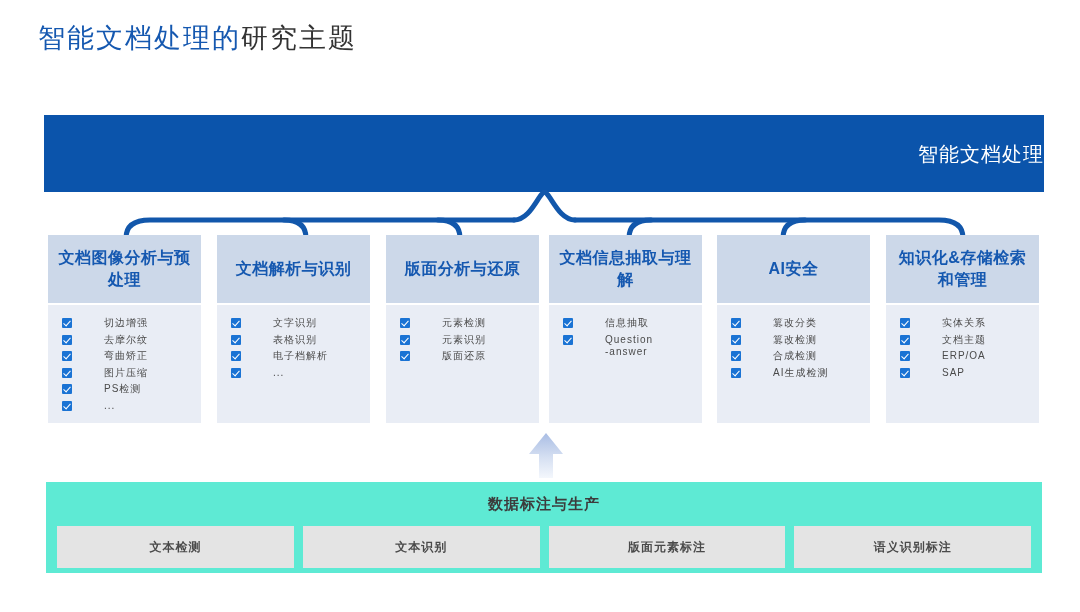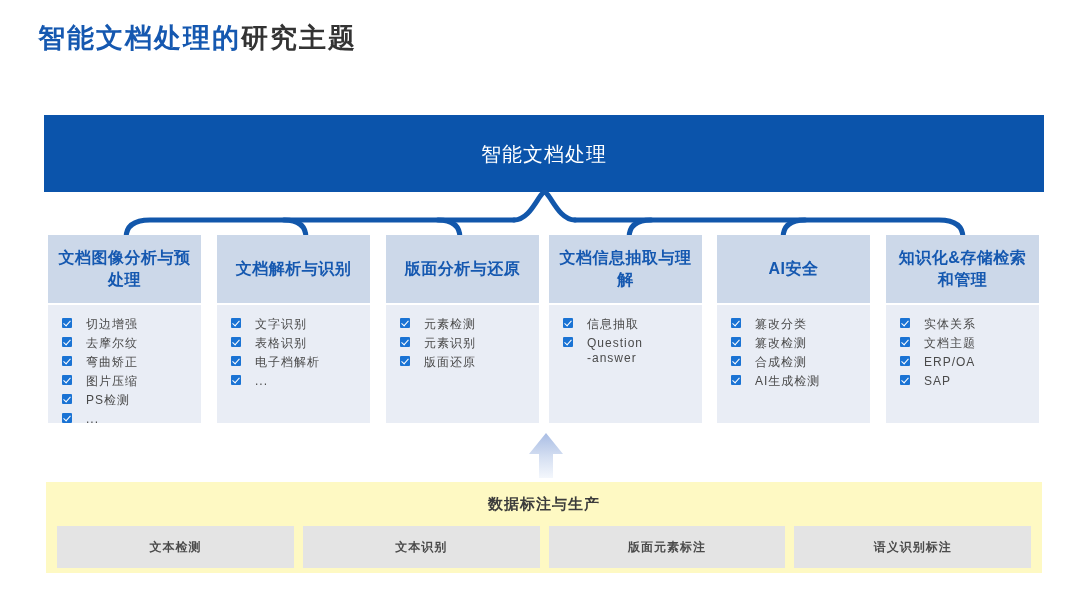--- a/index.html
+++ b/index.html
@@ -14,21 +14,21 @@
     overflow: hidden;
     position: relative;
   }
 
   
   #page-title {
     position: absolute;
     left: 38px;
     top: 20px;
     font-size: 27px;
-    font-weight: bold;
+    font-weight: normal;
     letter-spacing: 2px;
     white-space: nowrap;
   }
   #page-title .t-blue { color: #1558b0; }
   #page-title .t-dark { color: #333333; }
 
   
   #root-banner {
     position: absolute;
     left: 44px;
@@ -37,21 +37,21 @@
     height: 77px;
     background: #0b54ab;
     box-sizing: border-box;
   }
   #root-banner-label {
     position: absolute;
     left: 0;
     right: 0;
     top: 50%;
     transform: translateY(-50%);
-    text-align: center;
+    text-align: right;
     color: #ffffff;
     font-size: 20px;
     letter-spacing: 1px;
   }
 
   
   #brace-connector {
     position: absolute;
     left: 44px;
     top: 190px;
@@ -108,22 +108,22 @@
     position: absolute;
     left: 3px;
     top: 1px;
     width: 3px;
     height: 6px;
     border: solid #ffffff;
     border-width: 0 1.6px 1.6px 0;
     transform: rotate(42deg);
   }
   .item-label {
-    margin-left: 14px;
-    font-size: 12px;
+    margin-left: 32px;
+    font-size: 10px;
     color: #4a4a4a;
     letter-spacing: 1px;
     white-space: pre-line;
   }
 
   
   #up-arrow {
     position: absolute;
     left: 528px;
     top: 432px;
@@ -131,21 +131,21 @@
     height: 46px;
   }
 
   
   #data-block {
     position: absolute;
     left: 46px;
     top: 482px;
     width: 996px;
     height: 91px;
-    background: #fef9c3;
+    background: #5eead4;
     box-sizing: border-box;
   }
   #data-block-title {
     height: 44px;
     display: flex;
     align-items: center;
     justify-content: center;
     font-size: 15px;
     font-weight: bold;
     color: #3c3c3c;

